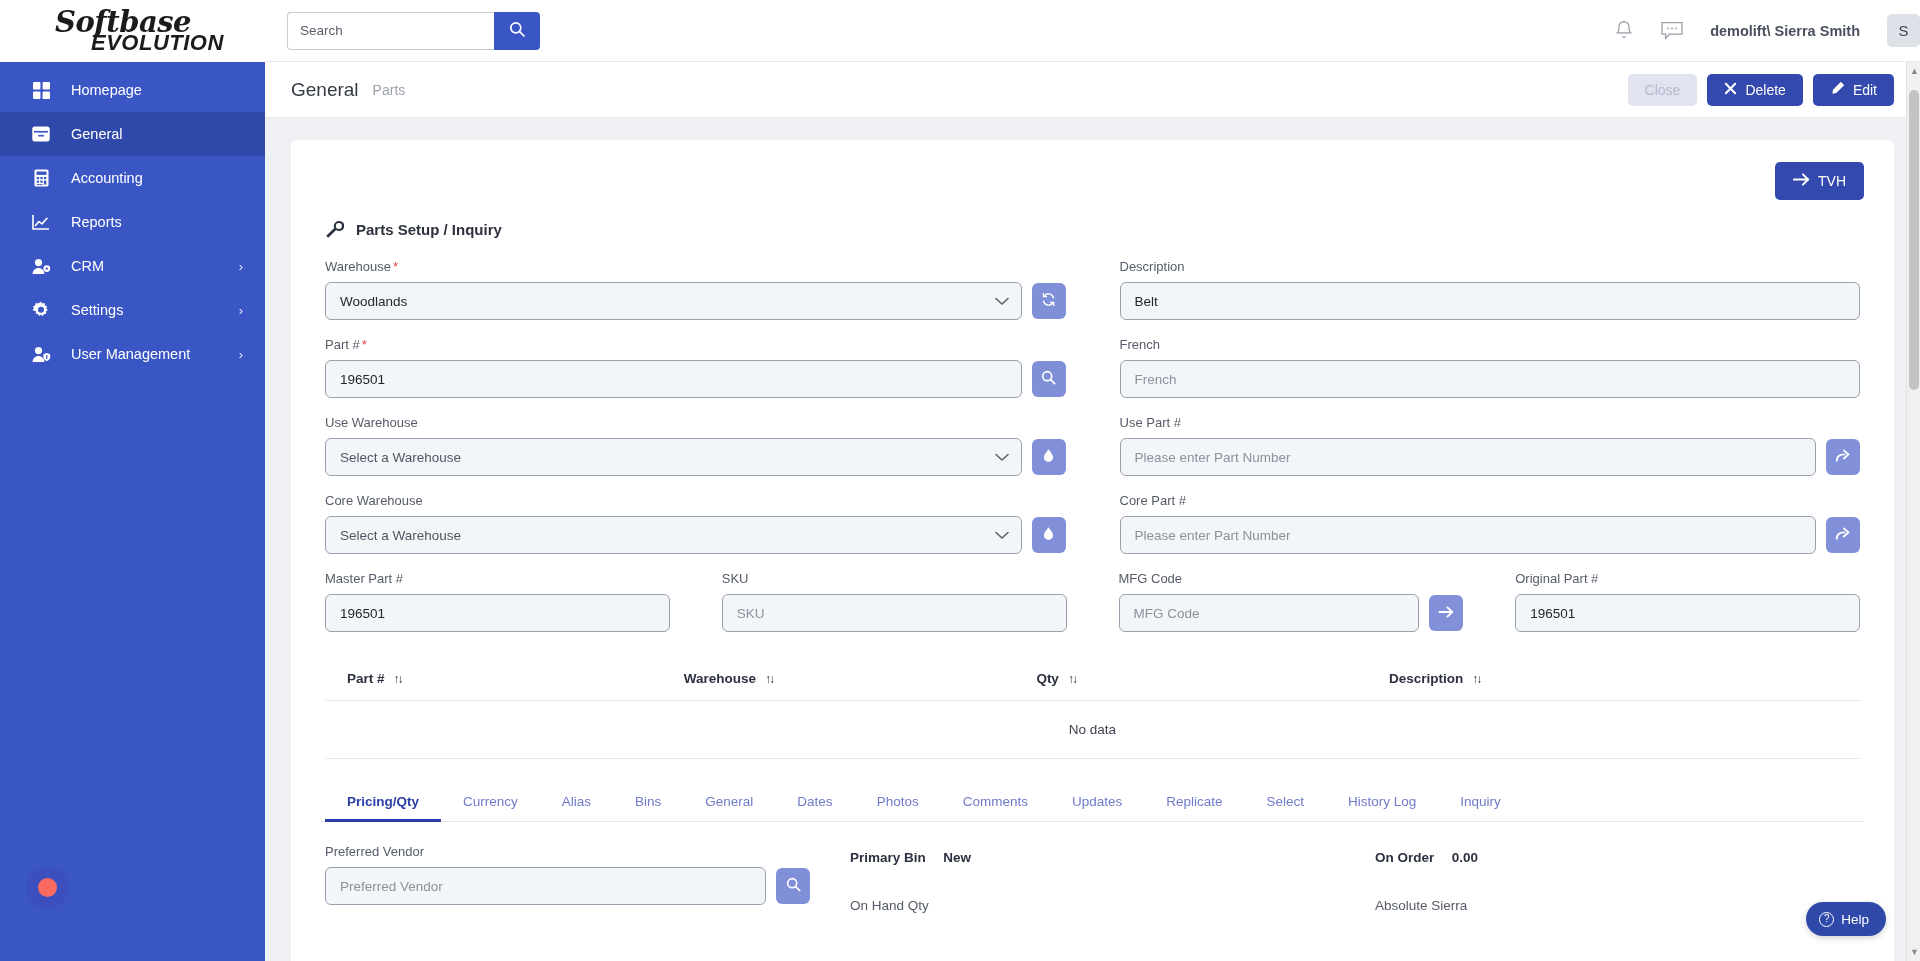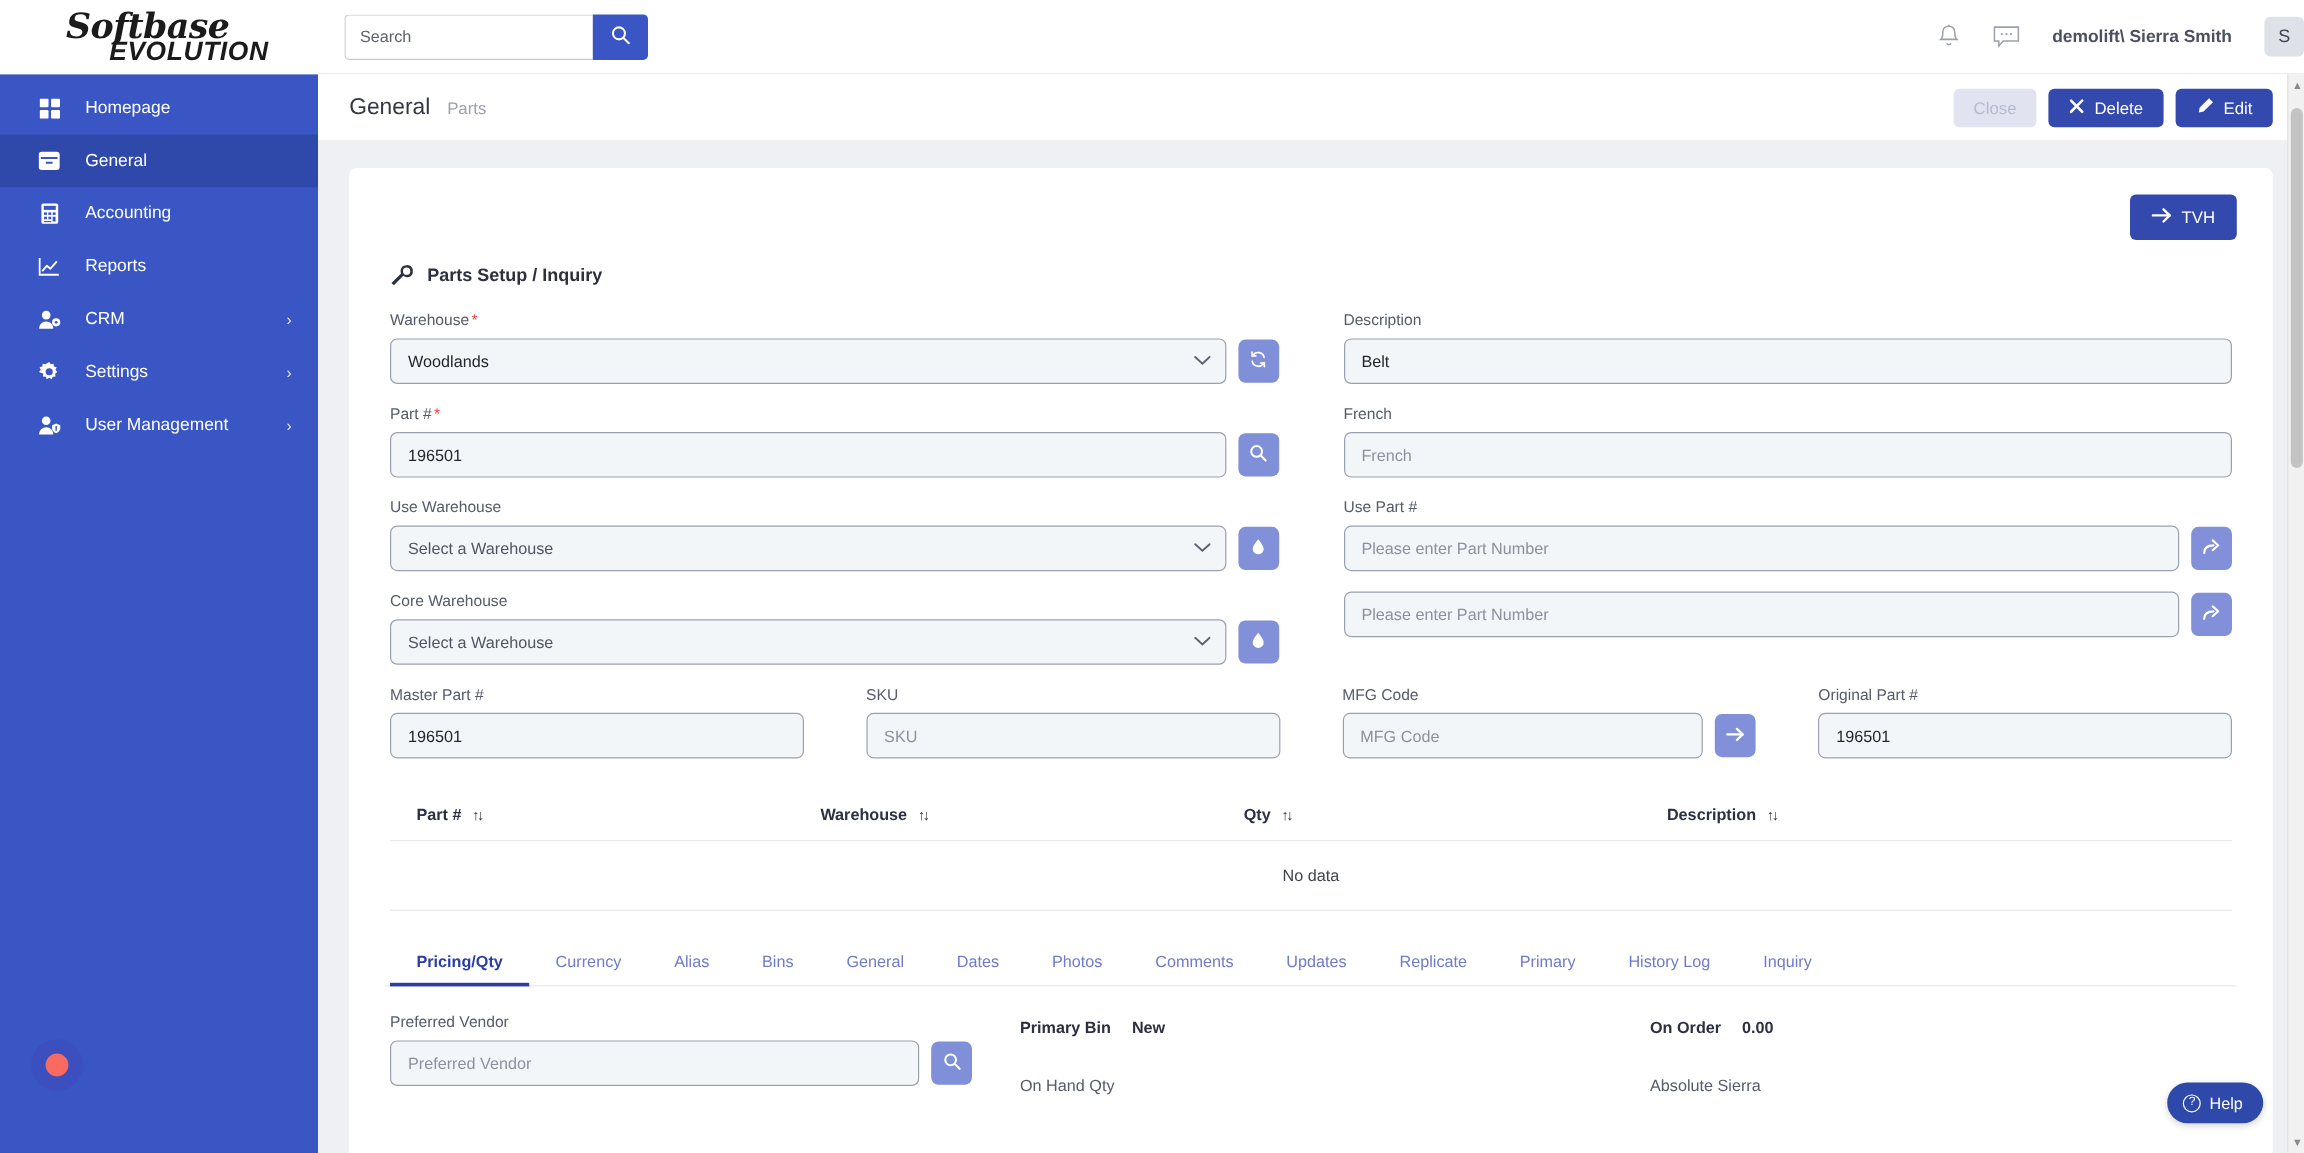--- a/index.html
+++ b/index.html
@@ -557,20 +557,21 @@
                 <span>
                   <svg width="15" height="15" viewBox="0 0 16 16" fill="#fff">
                       <path d="M8 1.4C5.7 4.6 3.1 7.4 3.1 10a4.9 4.9 0 0 0 9.8 0c0-2.6-2.6-5.4-4.9-8.6z"></path>
                     </svg>
                 </span>
               </button>
             </div>
           </div>
 
           <div class="field">
+            <label class="lbl">Core Part #</label>
             <div class="ctl-row">
               <input class="inp" type="text" placeholder="Please enter Part Number" style="">
               <button class="sq-btn light">
                 <span>
                   <svg width="16" height="15" viewBox="0 0 18 16" fill="none" stroke="#fff" stroke-width="2" stroke-linecap="round" stroke-linejoin="round">
                       <path d="M2 14c0-5 3.8-7.2 8.8-7.2"></path>
                       <polyline points="10,2.2 15.2,6.8 10,11.4"></polyline>
                     </svg>
                 </span>
               </button>
@@ -642,21 +643,21 @@
           <div class="tab active">Pricing/Qty</div>
           <div class="tab">Currency</div>
           <div class="tab">Alias</div>
           <div class="tab">Bins</div>
           <div class="tab">General</div>
           <div class="tab">Dates</div>
           <div class="tab">Photos</div>
           <div class="tab">Comments</div>
           <div class="tab">Updates</div>
           <div class="tab">Replicate</div>
-          <div class="tab">Primary</div>
+          <div class="tab">Select</div>
           <div class="tab">History Log</div>
           <div class="tab">Inquiry</div>
         </div>
 
         <div class="bottom">
           <div>
             <label class="lbl">Preferred Vendor</label>
             <div class="ctl-row">
               <input class="inp" type="text" placeholder="Preferred Vendor" style="">
               <button class="sq-btn">

